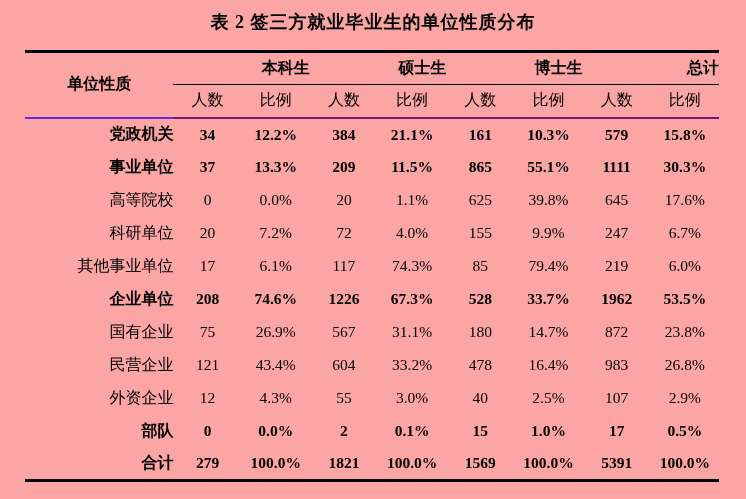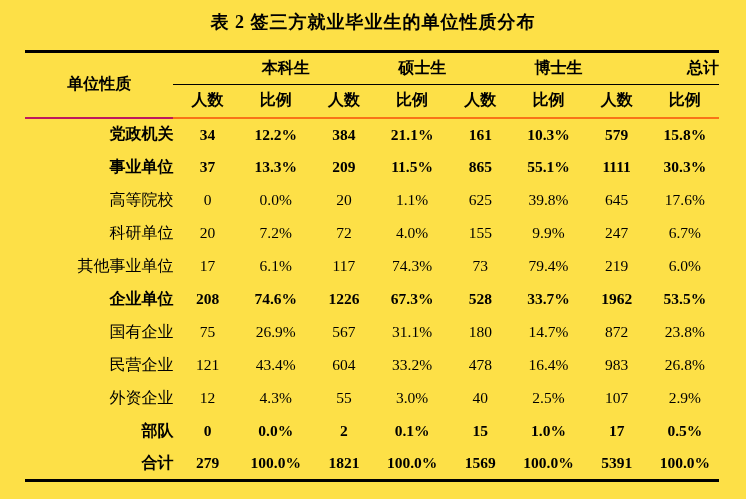--- a/index.html
+++ b/index.html
@@ -4,21 +4,21 @@
 <style>
   html, body {
     margin: 0;
     padding: 0;
     background: #ffffff;
   }
   .page {
     position: relative;
     width: 746px;
     height: 499px;
-    background: #fde047;
+    background: #fca5a5;
     font-family: "Liberation Serif", "DejaVu Serif", serif;
     color: #000000;
     overflow: hidden;
   }
   .title {
     position: absolute;
     top: 10px;
     left: 0;
     width: 746px;
     text-align: center;
@@ -46,33 +46,33 @@
     font-weight: normal;
     white-space: nowrap;
   }
   thead tr.group-row { height: 33px; }
   thead tr.sub-row   { height: 33px; }
   tbody tr           { height: 33px; }
   th.rowhead {
     text-align: center;
     font-weight: bold;
     font-size: 16px;
-    border-bottom: 2px solid #be185d;
+    border-bottom: 2px solid #6d28d9;
   }
   th.group {
     text-align: right;
     font-weight: bold;
     font-size: 16px;
     border-bottom: 1px solid #000;
   }
   th.subhead {
     text-align: center;
-    font-weight: bold;
-    font-size: 16px;
-    border-bottom: 2px solid #f97316;
+    font-weight: normal;
+    font-size: 16px;
+    border-bottom: 2px solid #701a75;
   }
   td.rowlabel {
     text-align: right;
     font-size: 16px;
   }
   td.rowlabel.level1 { padding-left: 8px;  font-weight: bold; }
   td.rowlabel.level2 { padding-left: 30px; }
   td.rowlabel.center { text-align: right; padding-left: 0; font-weight: bold; }
   td.val {
     text-align: center;
@@ -162,21 +162,21 @@
           <td class="val">9.9%</td>
           <td class="val">247</td>
           <td class="val">6.7%</td>
         </tr>
         <tr>
           <td class="rowlabel level2">其他事业单位</td>
           <td class="val">17</td>
           <td class="val">6.1%</td>
           <td class="val">117</td>
           <td class="val">74.3%</td>
-          <td class="val">73</td>
+          <td class="val">85</td>
           <td class="val">79.4%</td>
           <td class="val">219</td>
           <td class="val">6.0%</td>
         </tr>
         <tr>
           <td class="rowlabel level1">企业单位</td>
           <td class="val bold">208</td>
           <td class="val bold">74.6%</td>
           <td class="val bold">1226</td>
           <td class="val bold">67.3%</td>

